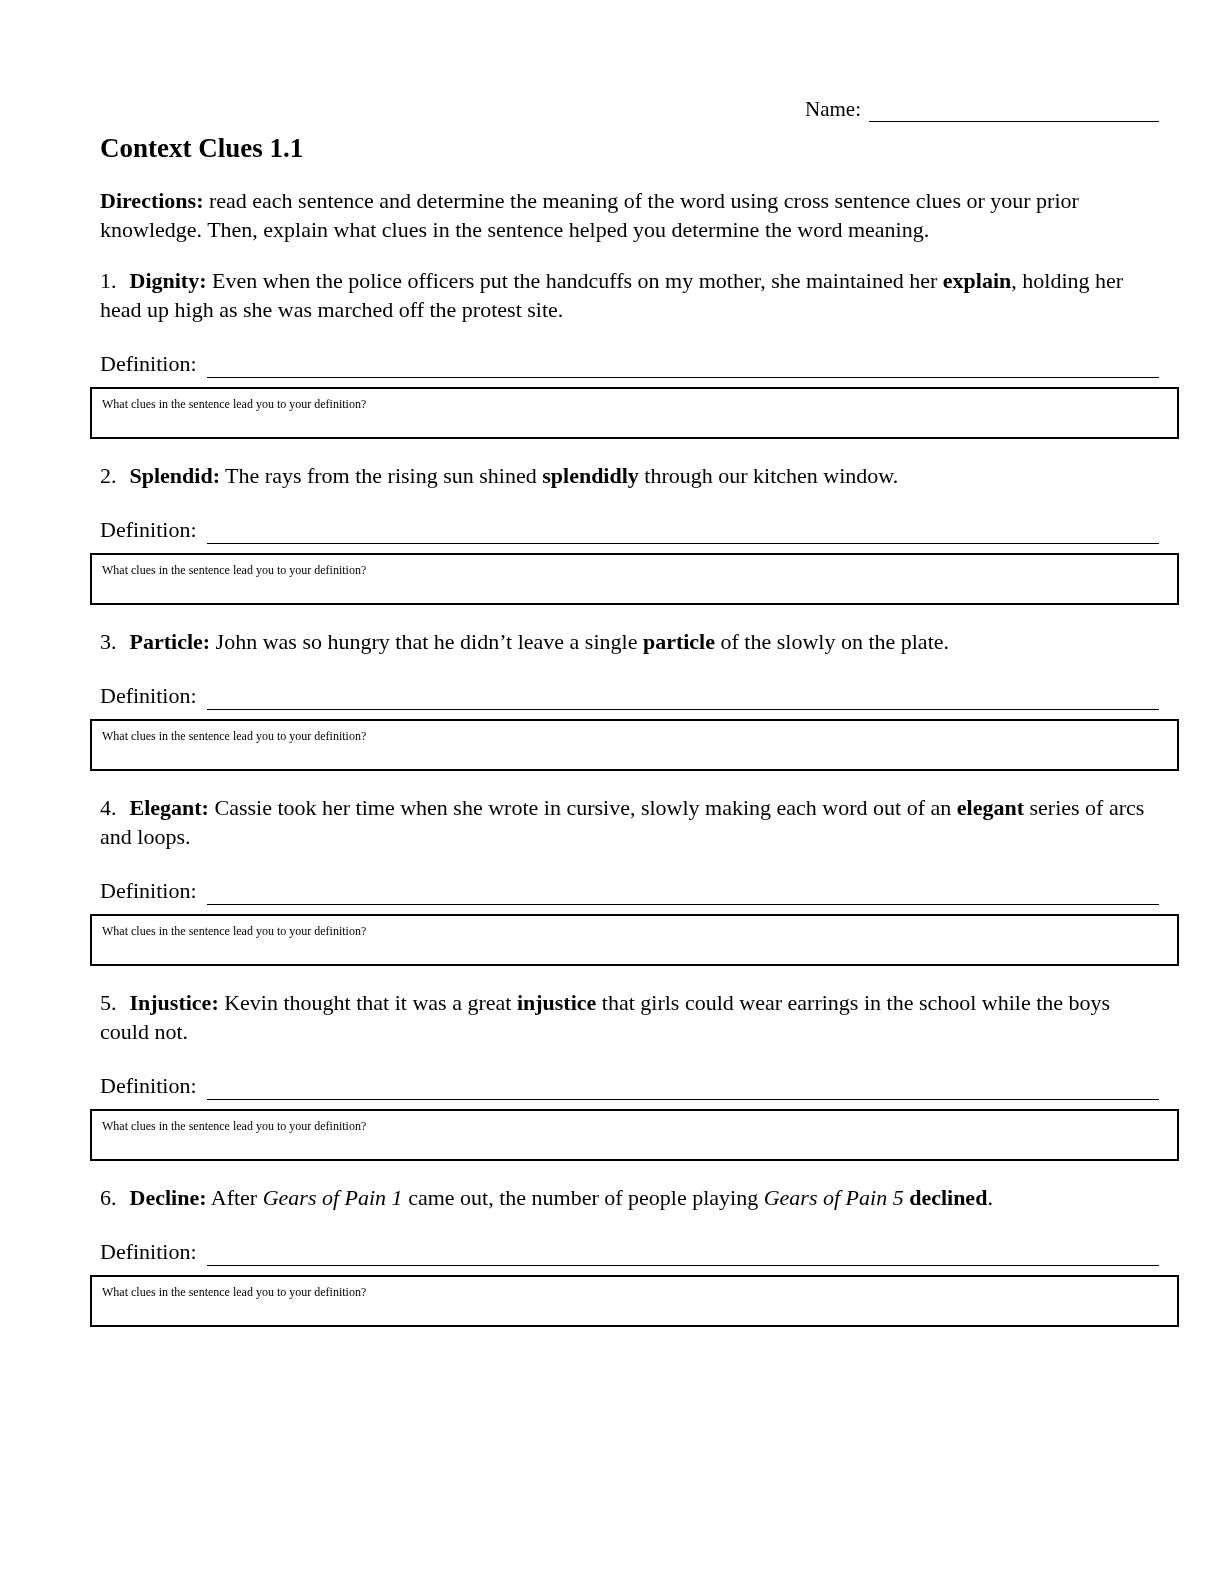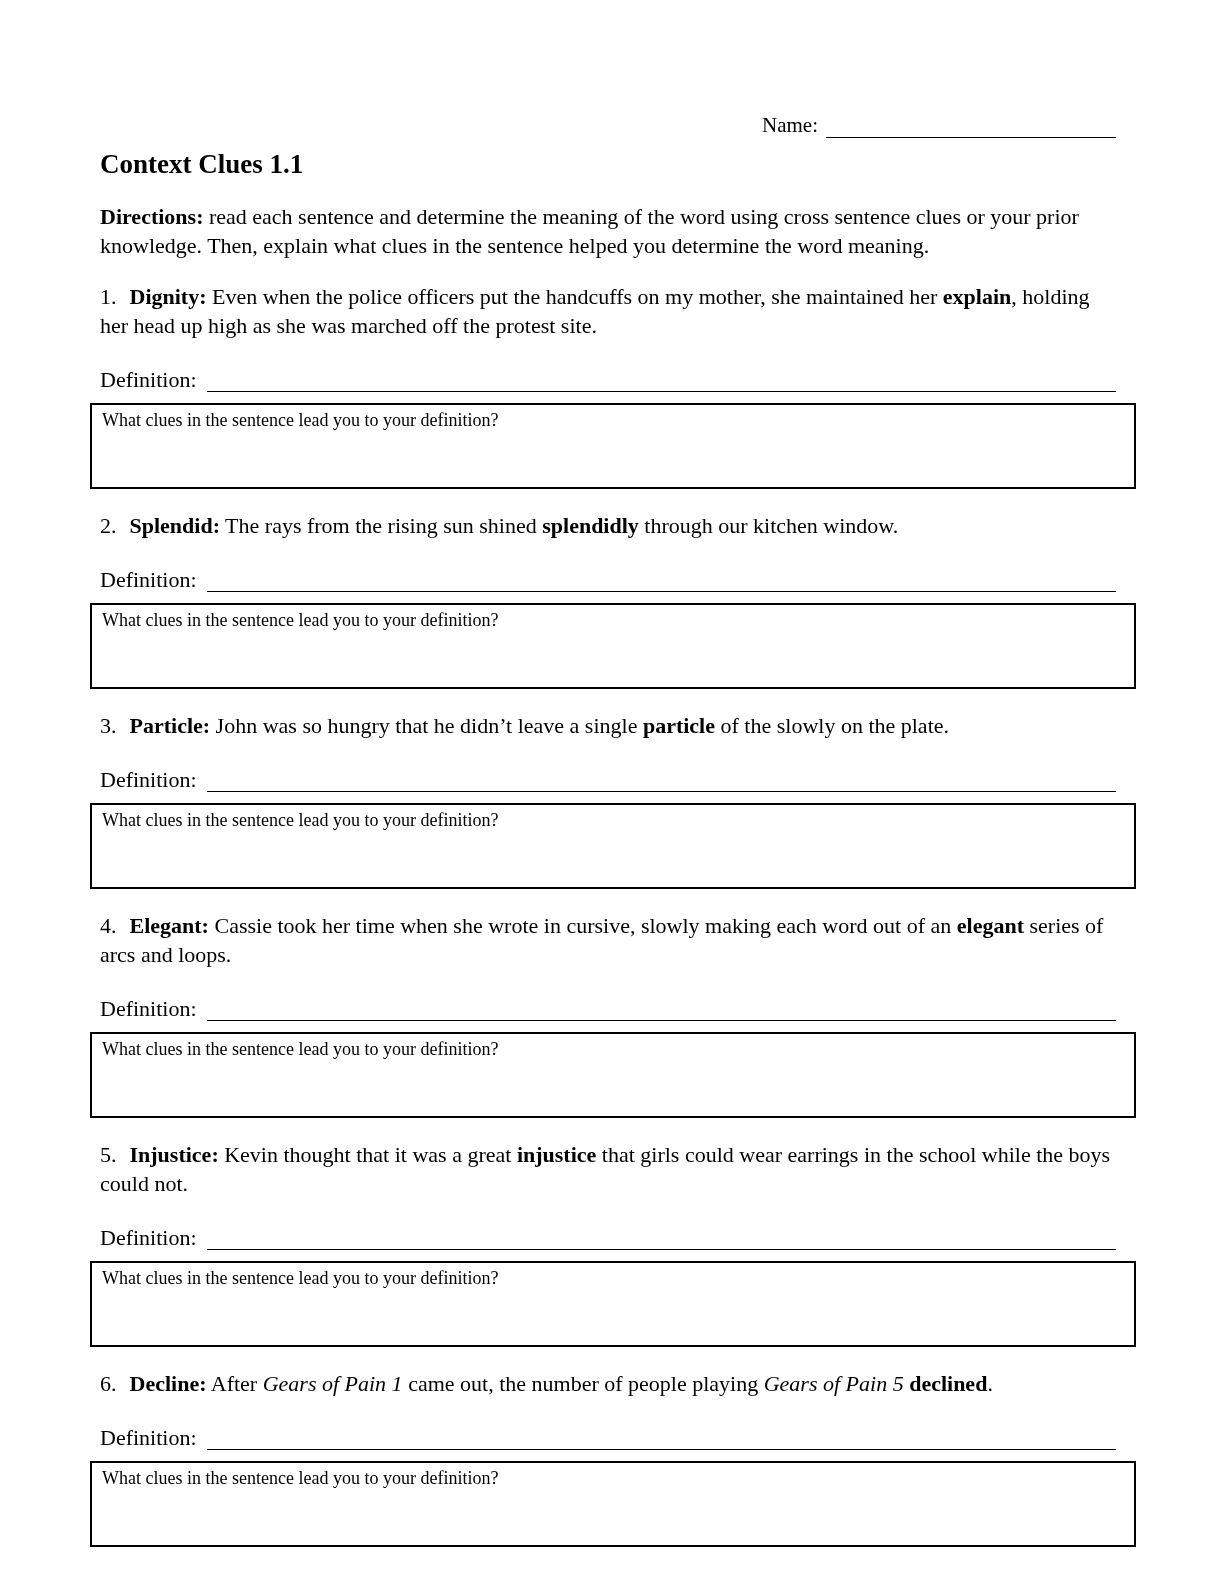--- a/index.html
+++ b/index.html
@@ -6,22 +6,21 @@
   html, body { background: #ffffff; }
   body {
     width: 1224px;
     height: 1584px;
     overflow: hidden;
     color: #000;
     font-family: "Liberation Serif", "DejaVu Serif", serif;
     position: relative;
   }
   .page {
-    padding: 96px 108px 0 100px;
-    margin-top: 16px;
+    padding: 96px 65px 0 100px;
   }
   .name-row {
     display: flex;
     justify-content: flex-end;
     align-items: flex-end;
     font-size: 21px;
     line-height: 26px;
   }
   .name-blank {
     display: inline-block;
@@ -44,36 +43,36 @@
   .question { margin-top: 22px; }
   .sentence {
     font-size: 22px;
     line-height: 29px;
   }
   .q-number { margin-right: 13px; }
   .q-word { font-weight: bold; text-align: center; }
   .definition-row {
     margin-top: 26px;
     display: flex;
-    align-items: flex-start;
+    align-items: flex-end;
     font-size: 22px;
     line-height: 28px;
   }
   .def-blank {
     flex: 1;
     height: 26px;
     border-bottom: 1.5px solid #000;
     margin-left: 10px;
   }
   .clues-box {
     margin: 9px -20px 0 -10px;
     border: 2px solid #000;
-    height: 86px;
+    height: 52px;
     padding: 4px 10px;
-    font-size: 18px;
+    font-size: 12px;
     line-height: 22px;
   }
   .seg-bold { font-weight: bold; }
   .seg-italic { font-style: italic; }
 </style>
 </head>
 <body>
 
 <div class="page">
 

